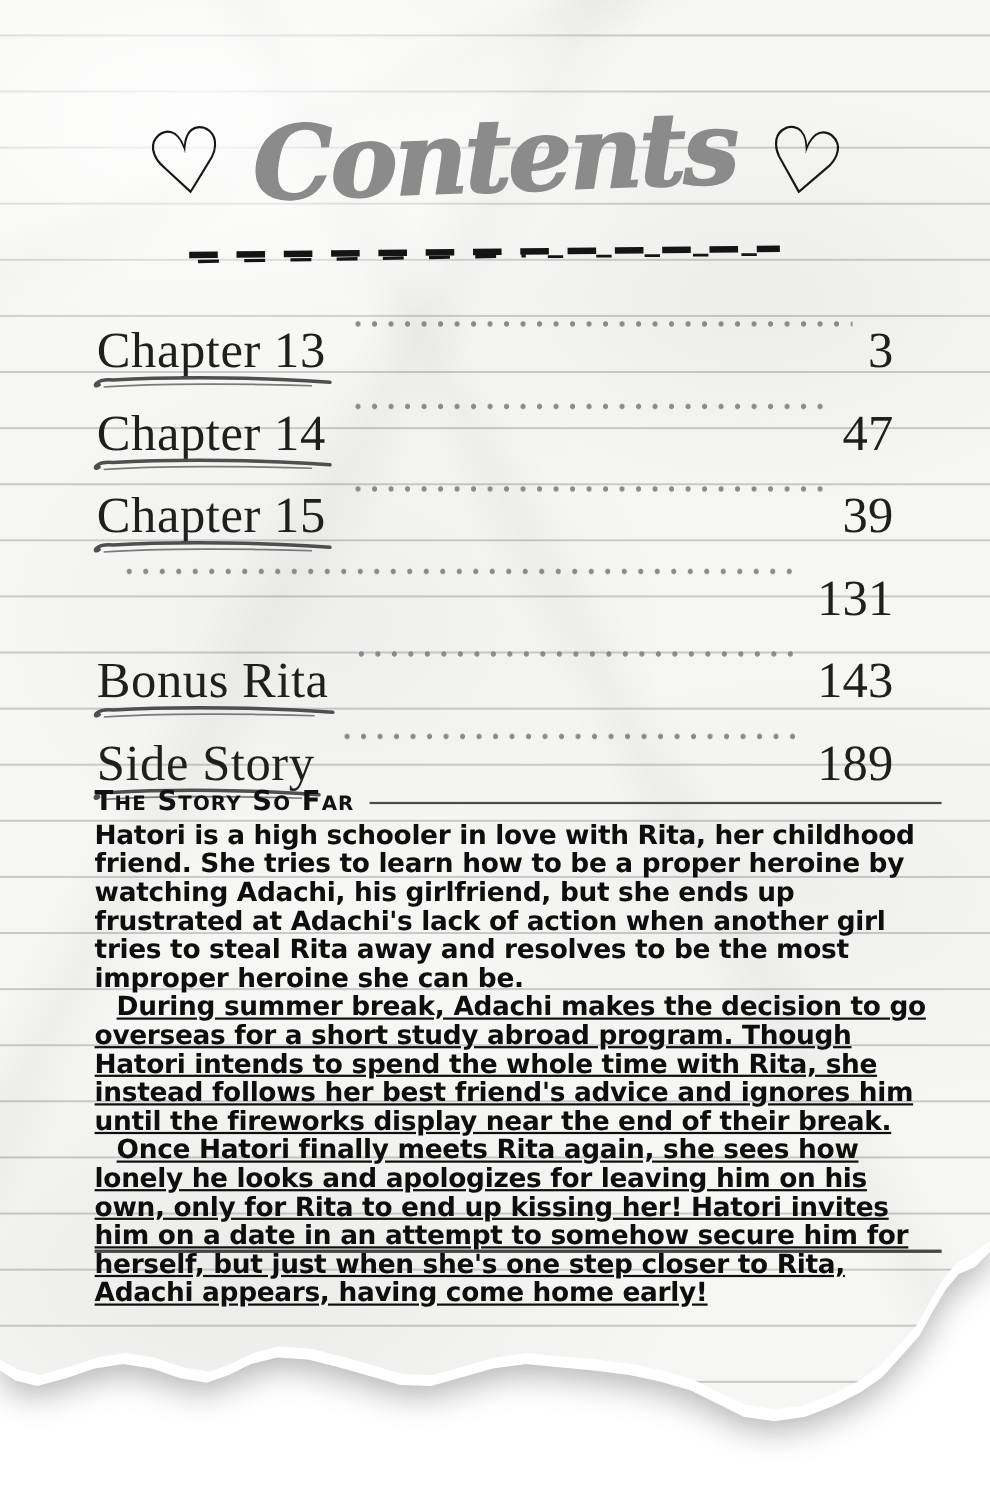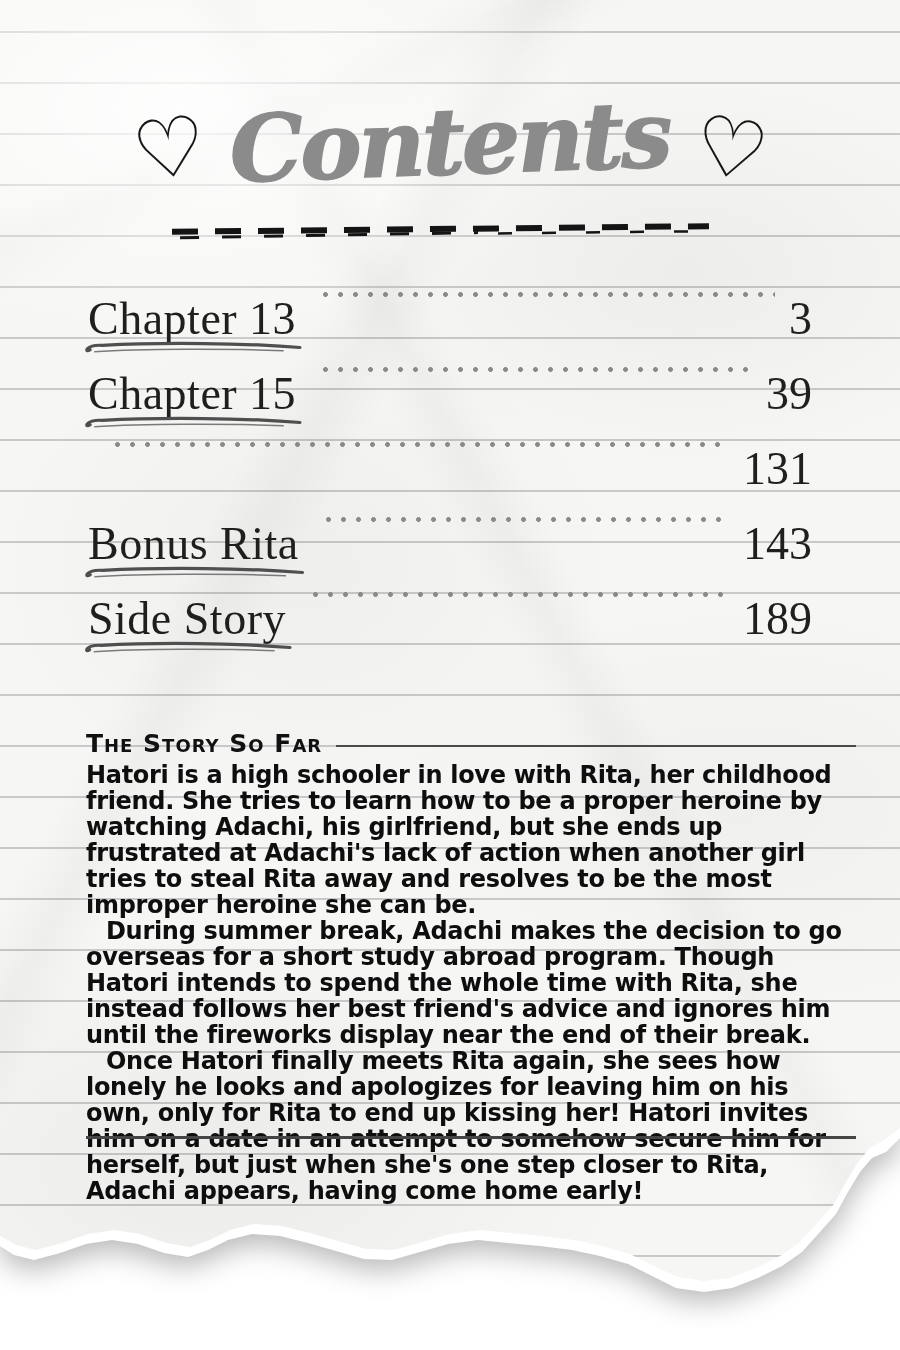--- a/index.html
+++ b/index.html
@@ -79,33 +79,33 @@
     width: calc(100% + 16px); height: 15px;
   }
   .leader {
     flex: 1; height: 5px; margin: 0 14px 0 22px;
     background-image: radial-gradient(circle, #8a8a8a 2.1px, rgba(0,0,0,0) 2.7px);
     background-size: 15px 5px; background-repeat: repeat-x; background-position: 0 center;
   }
   .pagenum { font-size: 46px; color: #1f1f1d; text-align: right; white-space: nowrap; }
 
   
-  .synopsis { position: absolute; top: 730px; left: 86px; width: 770px; color: #101010; }
+  .synopsis { position: absolute; top: 714px; left: 86px; width: 770px; color: #101010; }
   .syn-head { display: flex; align-items: center; gap: 14px; margin-bottom: 4px; }
   .syn-head h2 {
     font-family: "DejaVu Sans", sans-serif; font-weight: 700; font-size: 25px;
     font-variant: small-caps; letter-spacing: 1px; line-height: 1.1; color: #111;
     white-space: nowrap;
   }
   .syn-head .rule { flex: 1; height: 2px; background: #4a4a4a; margin-top: 4px; }
   .synopsis p {
     font-family: "DejaVu Sans", sans-serif; font-weight: 700;
     font-size: 24px; line-height: 26px; letter-spacing: -0.3px; color: #0e0e0e;
   }
-  .synopsis p.ind { text-indent: 20px; }
+  .synopsis p.ind { text-indent: 20px; text-decoration: underline; }
 
   .closing-rule { position: absolute; top: 1136px; left: 86px; width: 770px; height: 3px; background: #454545; }
 </style>
 </head>
 <body>
 
 <div class="shadow-wrap">
   <div class="paper">
     <div class="paper-inner">
 
@@ -130,20 +130,31 @@
             <span>Chapter 13</span>
             <svg class="scribble" viewBox="0 0 220 14" preserveAspectRatio="none">
               <path d="M8 9 C 2 13, 3 4, 20 5 C 80 2, 160 3, 214 7" stroke="#4f4f4f" stroke-width="3" fill="none" stroke-linecap="round"></path>
               <path d="M12 11 C 60 8, 140 8, 198 10" stroke="#7a7a7a" stroke-width="1.4" fill="none"></path>
             </svg>
           </span>
           <span class="leader"></span>
           <span class="pagenum">3</span>
         </div>
 
+        <div class="toc-row">
+          <span class="chap">
+            <span>Chapter 14</span>
+            <svg class="scribble" viewBox="0 0 220 14" preserveAspectRatio="none">
+              <path d="M8 9 C 2 13, 3 4, 20 5 C 80 2, 160 3, 214 7" stroke="#4f4f4f" stroke-width="3" fill="none" stroke-linecap="round"></path>
+              <path d="M12 11 C 60 8, 140 8, 198 10" stroke="#7a7a7a" stroke-width="1.4" fill="none"></path>
+            </svg>
+          </span>
+          <span class="leader"></span>
+          <span class="pagenum">47</span>
+        </div>
 
         <div class="toc-row">
           <span class="chap">
             <span>Chapter 15</span>
             <svg class="scribble" viewBox="0 0 220 14" preserveAspectRatio="none">
               <path d="M8 9 C 2 13, 3 4, 20 5 C 80 2, 160 3, 214 7" stroke="#4f4f4f" stroke-width="3" fill="none" stroke-linecap="round"></path>
               <path d="M12 11 C 60 8, 140 8, 198 10" stroke="#7a7a7a" stroke-width="1.4" fill="none"></path>
             </svg>
           </span>
           <span class="leader"></span>

